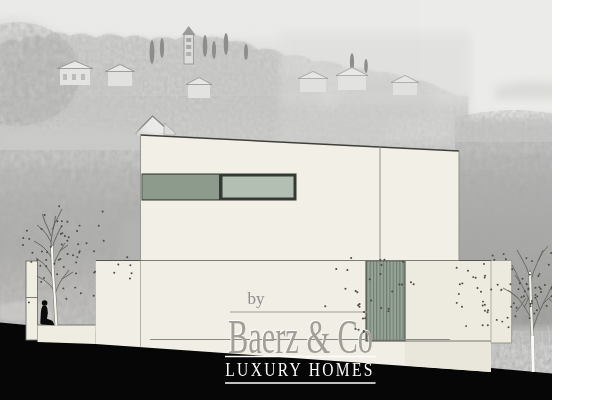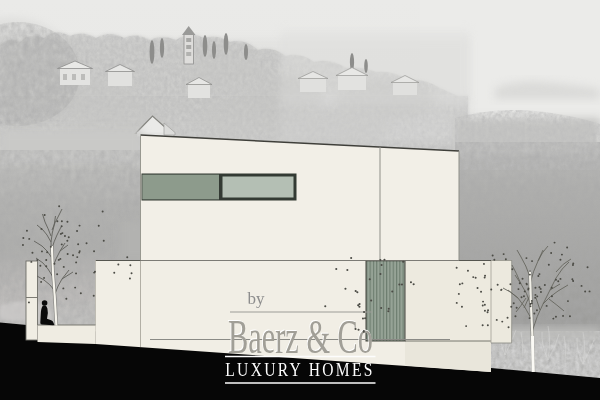--- a/index.html
+++ b/index.html
@@ -1,16 +1,16 @@
 <!DOCTYPE html>
 <html><head>
 <meta charset="utf-8">
 <style>
 html,body{margin:0;padding:0;background:#fff;}
-#stage{position:relative;width:600px;height:400px;overflow:hidden;font-family:"Liberation Sans",sans-serif;}
+#stage{position:relative;width:552px;height:400px;overflow:hidden;font-family:"Liberation Sans",sans-serif;}
 </style>
 </head>
 <body>
 <div id="stage">
 <svg width="600" height="400" viewBox="0 0 600 400">
 <defs>
   <filter id="speck" color-interpolation-filters="sRGB" x="-10%" y="-10%" width="120%" height="120%">
     <feTurbulence type="fractalNoise" baseFrequency="0.28 0.22" numOctaves="4" seed="11" result="n"></feTurbulence>
     <feColorMatrix in="n" type="matrix" values="0 0 0 0 0.74  0 0 0 0 0.74  0 0 0 0 0.74  0.6 0.6 0.6 0 -0.5" result="tex"></feColorMatrix>
     <feComposite in="tex" in2="SourceGraphic" operator="in"></feComposite>

